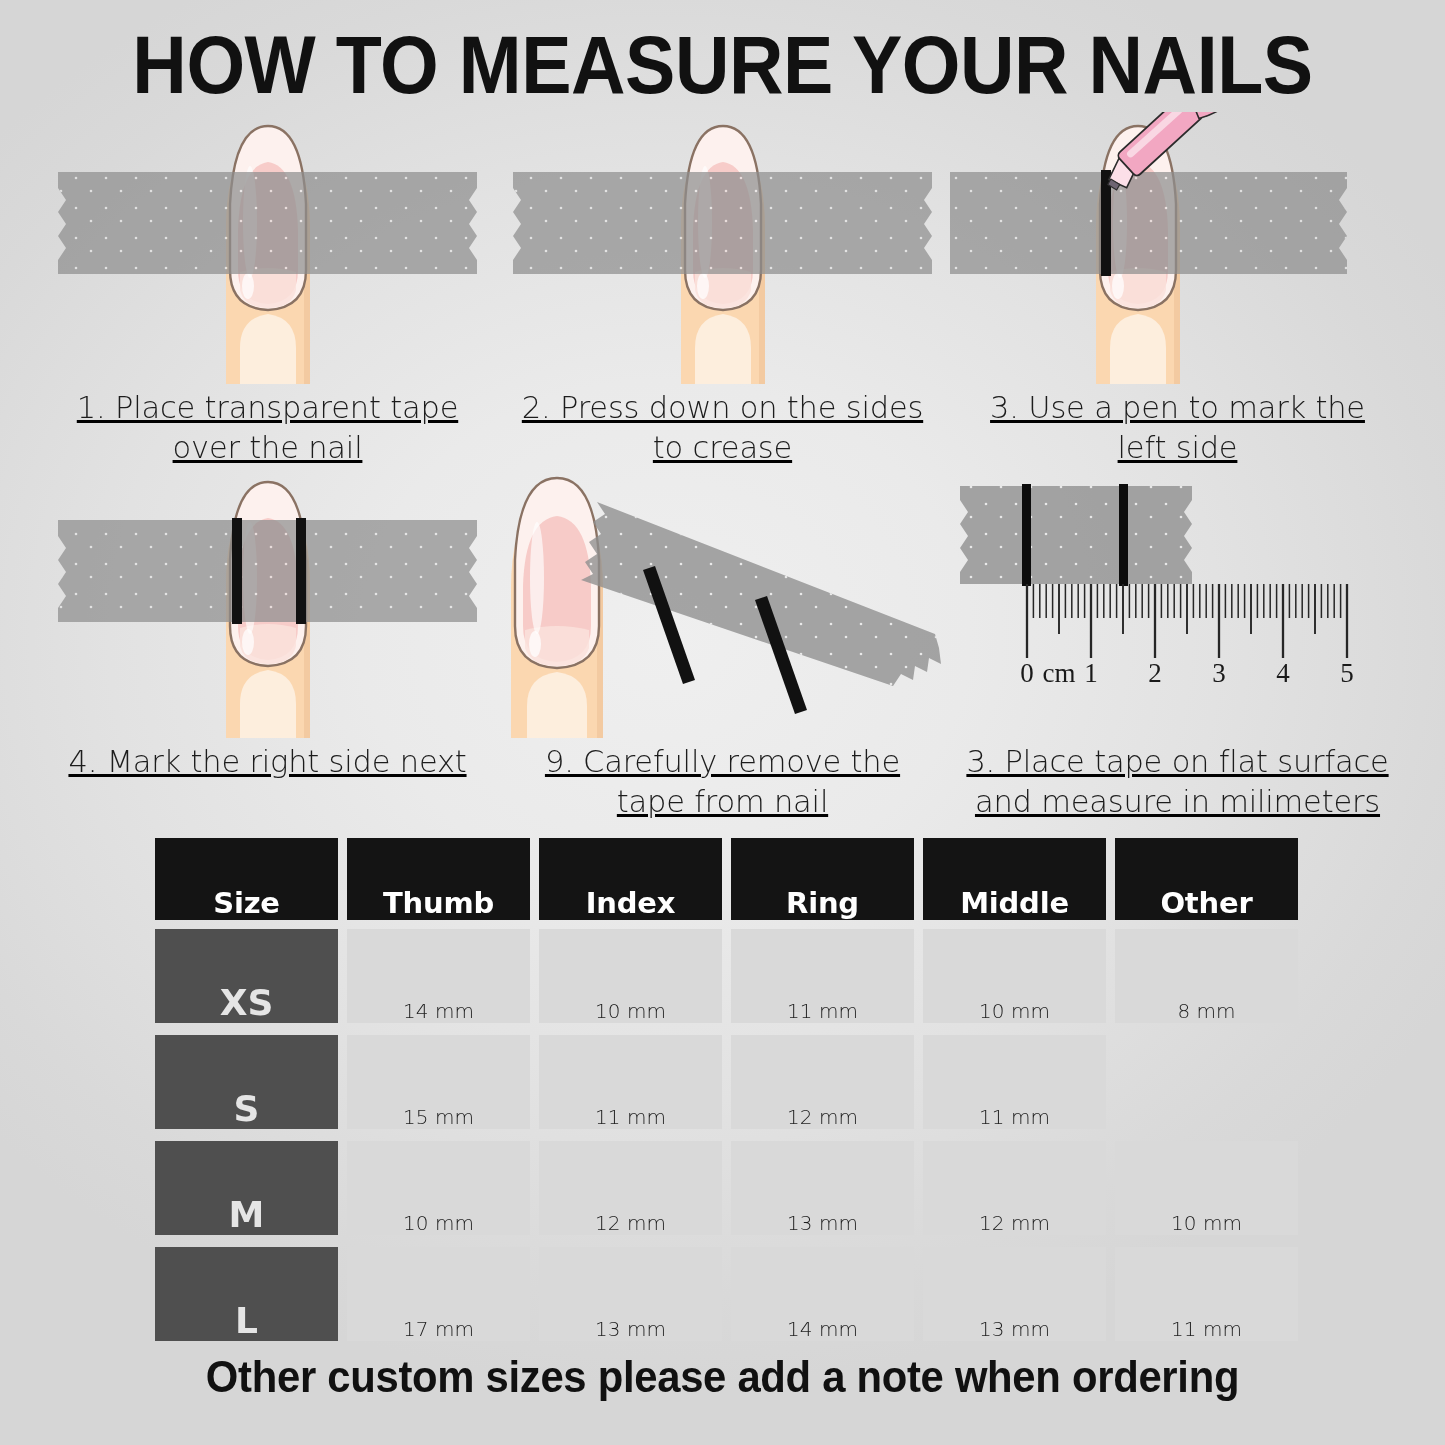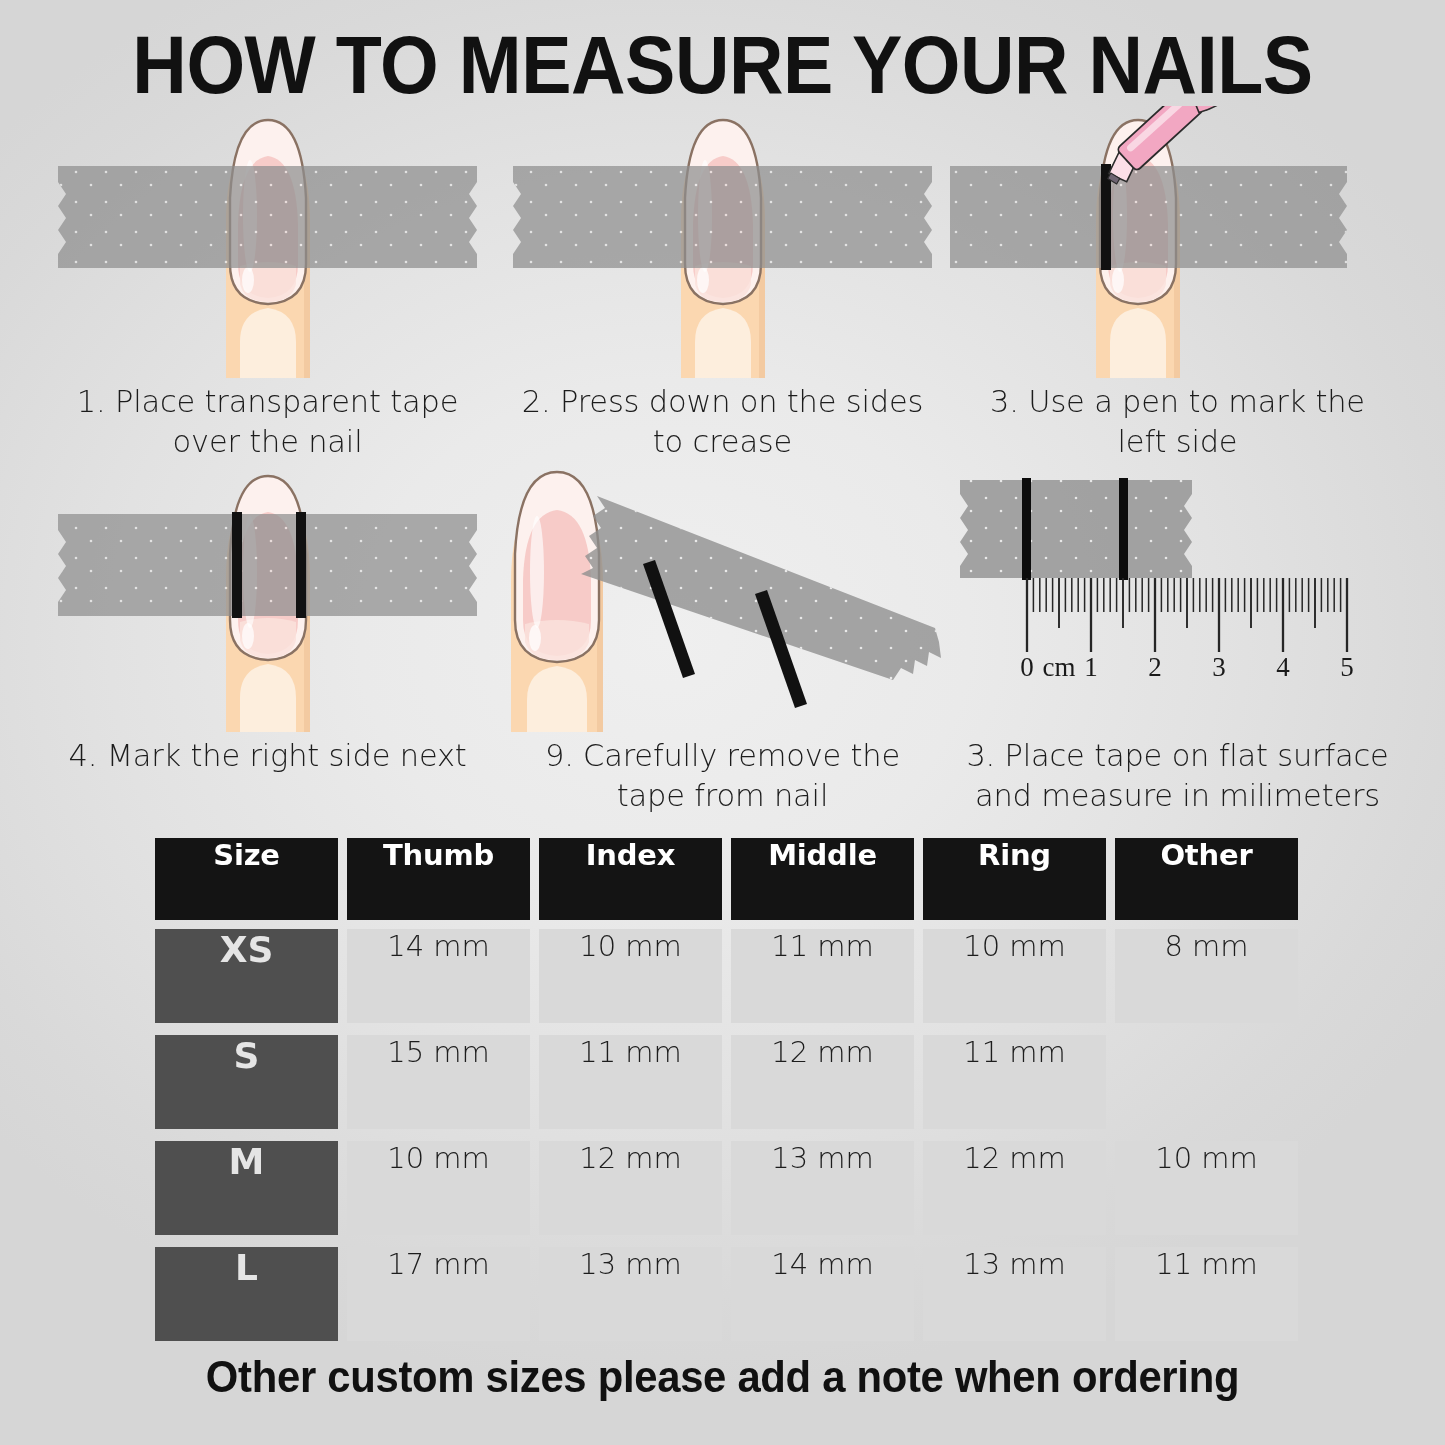--- a/index.html
+++ b/index.html
@@ -23,54 +23,54 @@
     font-weight:700;
     font-size:82px;
     letter-spacing:-0.5px;
     color:#111;
     transform:scaleX(0.92);
     white-space:nowrap;
   }
 
   
   .steps{
-    position:absolute;left:40px;top:106px;width:1365px;
+    position:absolute;left:40px;top:112px;width:1365px;text-decoration:underline;
   }
   .row{display:flex;}
   .cell{width:455px;display:flex;flex-direction:column;align-items:center;}
   .art{position:relative;width:455px;height:272px;}
   .cap{
     margin-top:4px;
     width:430px;
     text-align:center;
     font-family:"DejaVu Sans","Liberation Sans",sans-serif;
     font-weight:300;
     font-size:30.5px;
     line-height:1.31;
     color:#1c1c1c;
     letter-spacing:-0.2px;
   }
   .row2 .art{height:270px;}
 
   
   .tbl{position:absolute;left:155px;top:838px;width:1170px;}
   .trow{display:flex;margin-bottom:9px;}
-  .tc{margin-right:9px;height:82px;display:flex;align-items:flex-start;justify-content:center;}
+  .tc{margin-right:9px;height:82px;display:flex;align-items:flex-end;justify-content:center;}
   .tc:last-child{margin-right:0;}
   .c0{width:183px;}
   .c1{width:183px;}
   .head .tc{background:#141414;}
   .head .tc span{
     color:#fff;font-weight:700;font-size:29px;letter-spacing:-0.2px;
     font-family:"DejaVu Sans","Liberation Sans",sans-serif;
   }
   .body .tc{background:#d9d9d9;height:94px;}
   .body .tc.c0{background:#4f4f4f;}
   .body .tc span{
-    color:#1d1d1d;font-weight:300;font-size:29px;letter-spacing:0px;
+    color:#1d1d1d;font-weight:300;font-size:20px;letter-spacing:0px;
     font-family:"DejaVu Sans","Liberation Sans",sans-serif;
   }
   .body .tc.c0 span{color:#e5e5e5;font-weight:700;font-size:36px;}
   .body .trow{margin-bottom:12px;}
 
   .footer{
     position:absolute;left:0;right:0;top:1352px;text-align:center;
     font-family:"Liberation Sans Narrow","Liberation Sans",sans-serif;
     font-weight:700;font-size:44px;color:#111;letter-spacing:-0.3px;
     transform:scaleX(0.95);white-space:nowrap;
@@ -369,24 +369,24 @@
       <div class="tc c0">
           <span>Size</span>
         </div>
       <div class="tc c1">
           <span>Thumb</span>
         </div>
       <div class="tc c1">
           <span>Index</span>
         </div>
       <div class="tc c1">
+          <span>Ring</span>
+        </div>
+      <div class="tc c1">
           <span>Middle</span>
-        </div>
-      <div class="tc c1">
-          <span>Ring</span>
         </div>
       <div class="tc c1">
           <span>Other</span>
         </div>
     </div>
 
     <div class="body">
       <div class="trow">
         <div class="tc c0">
             <span>XS</span>

